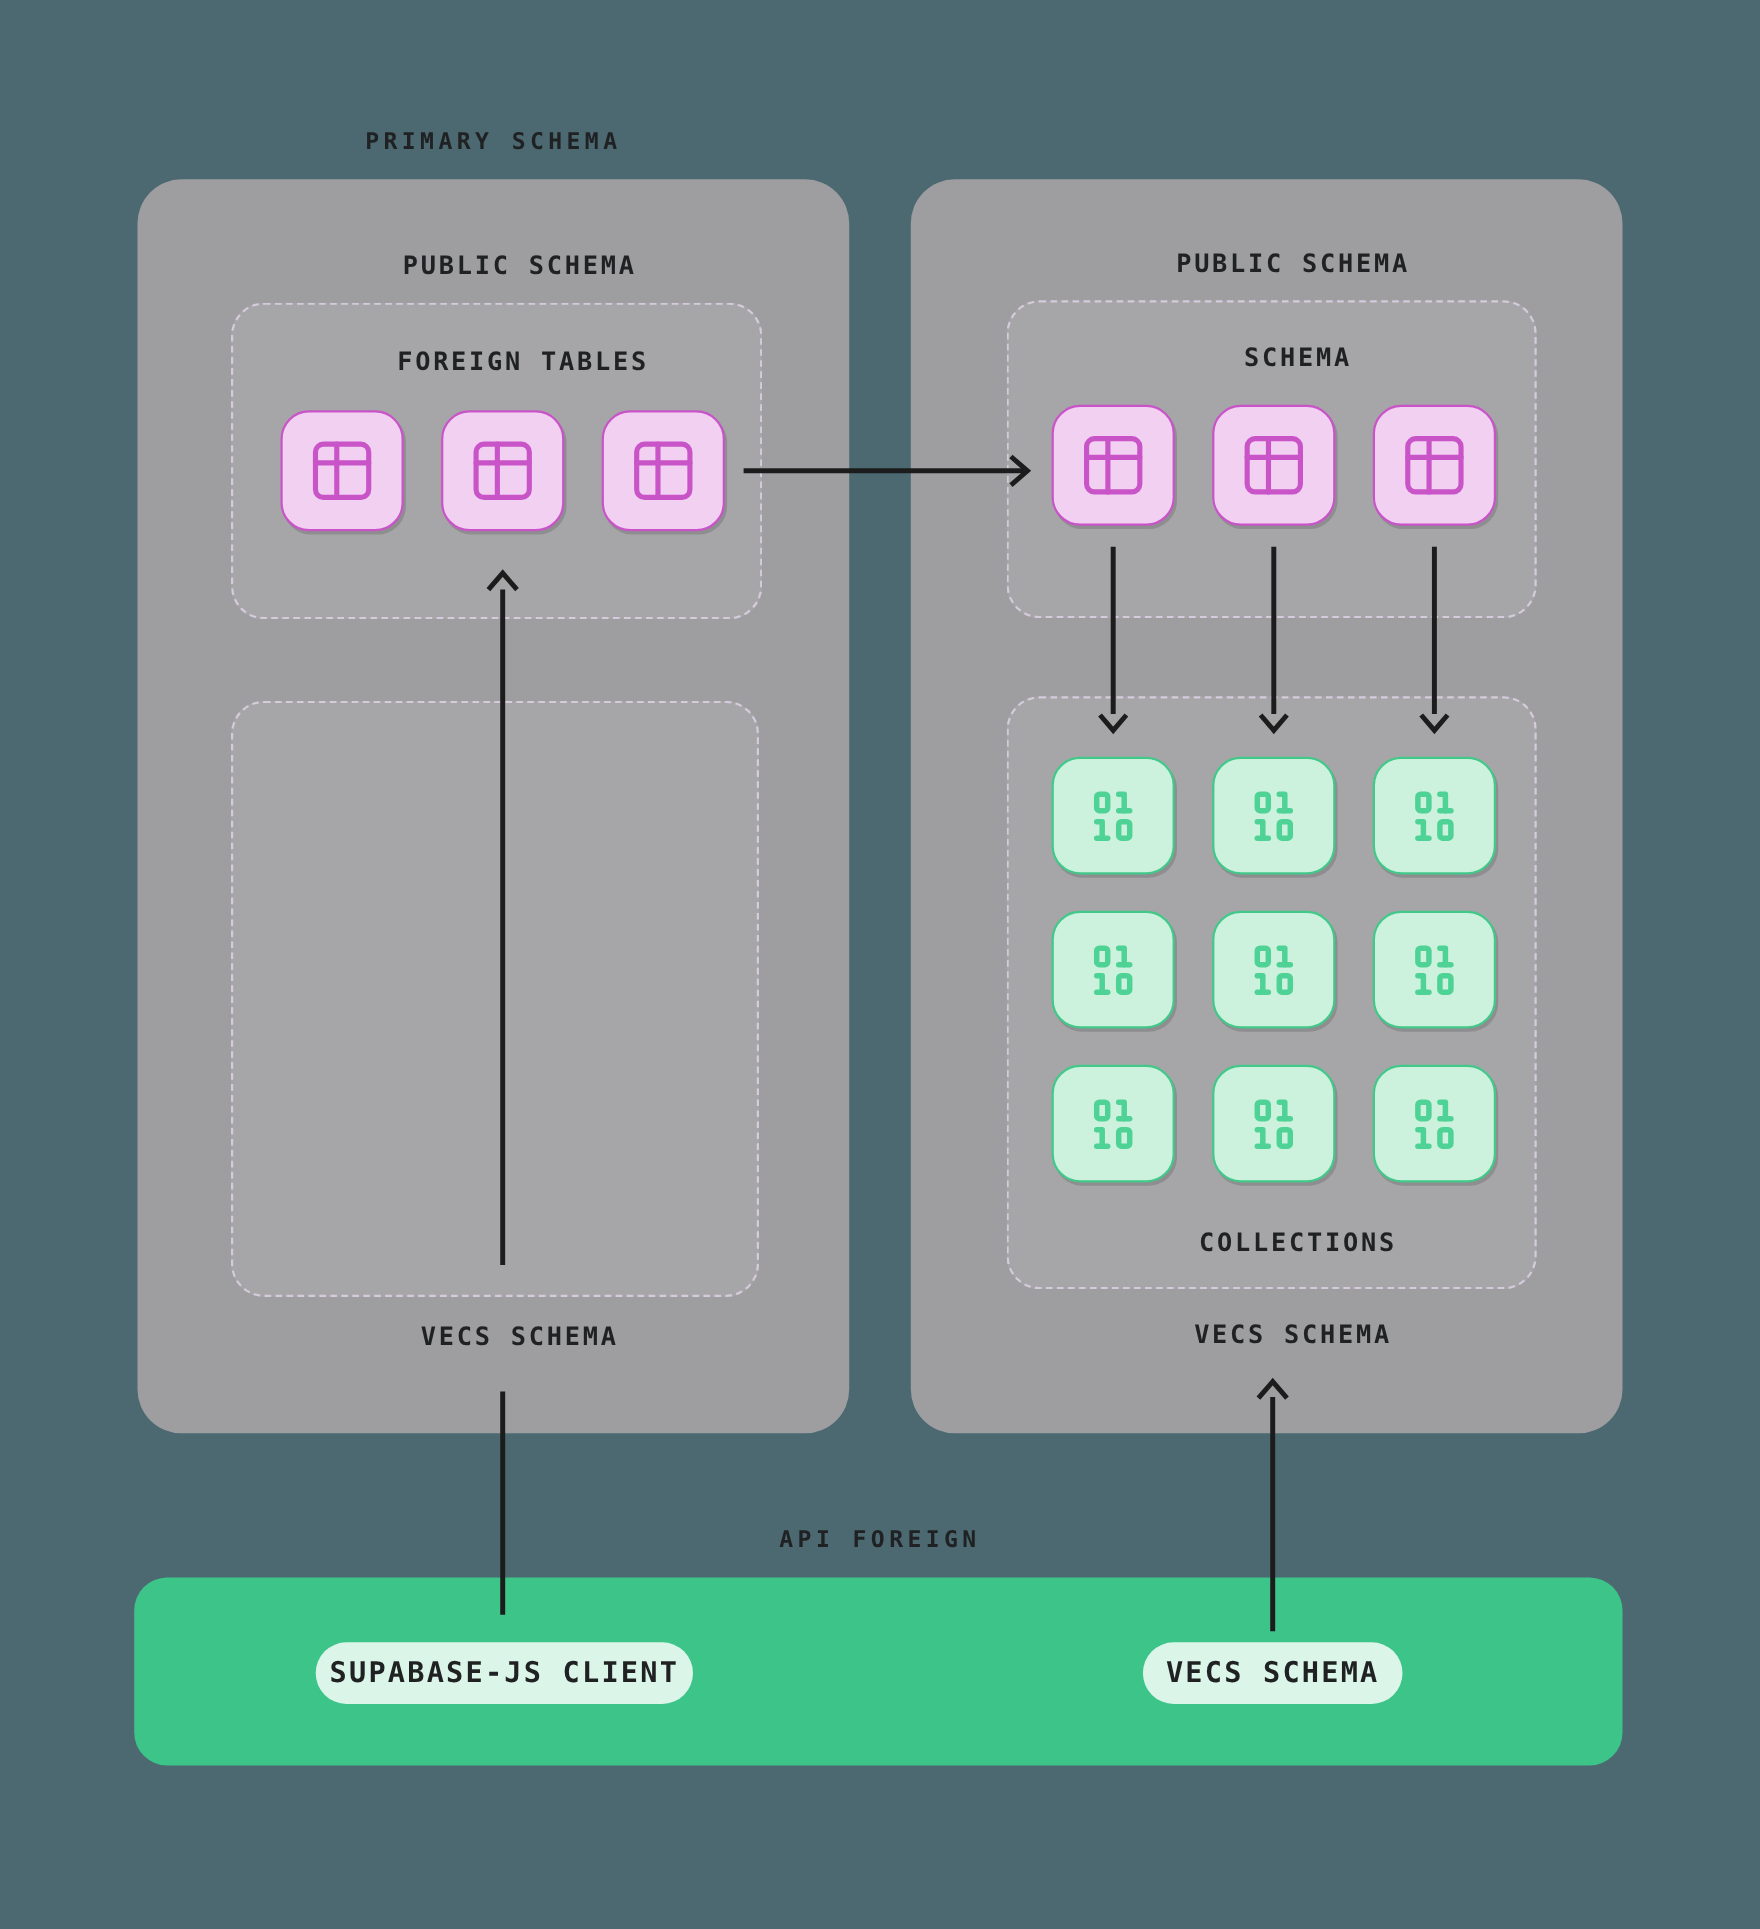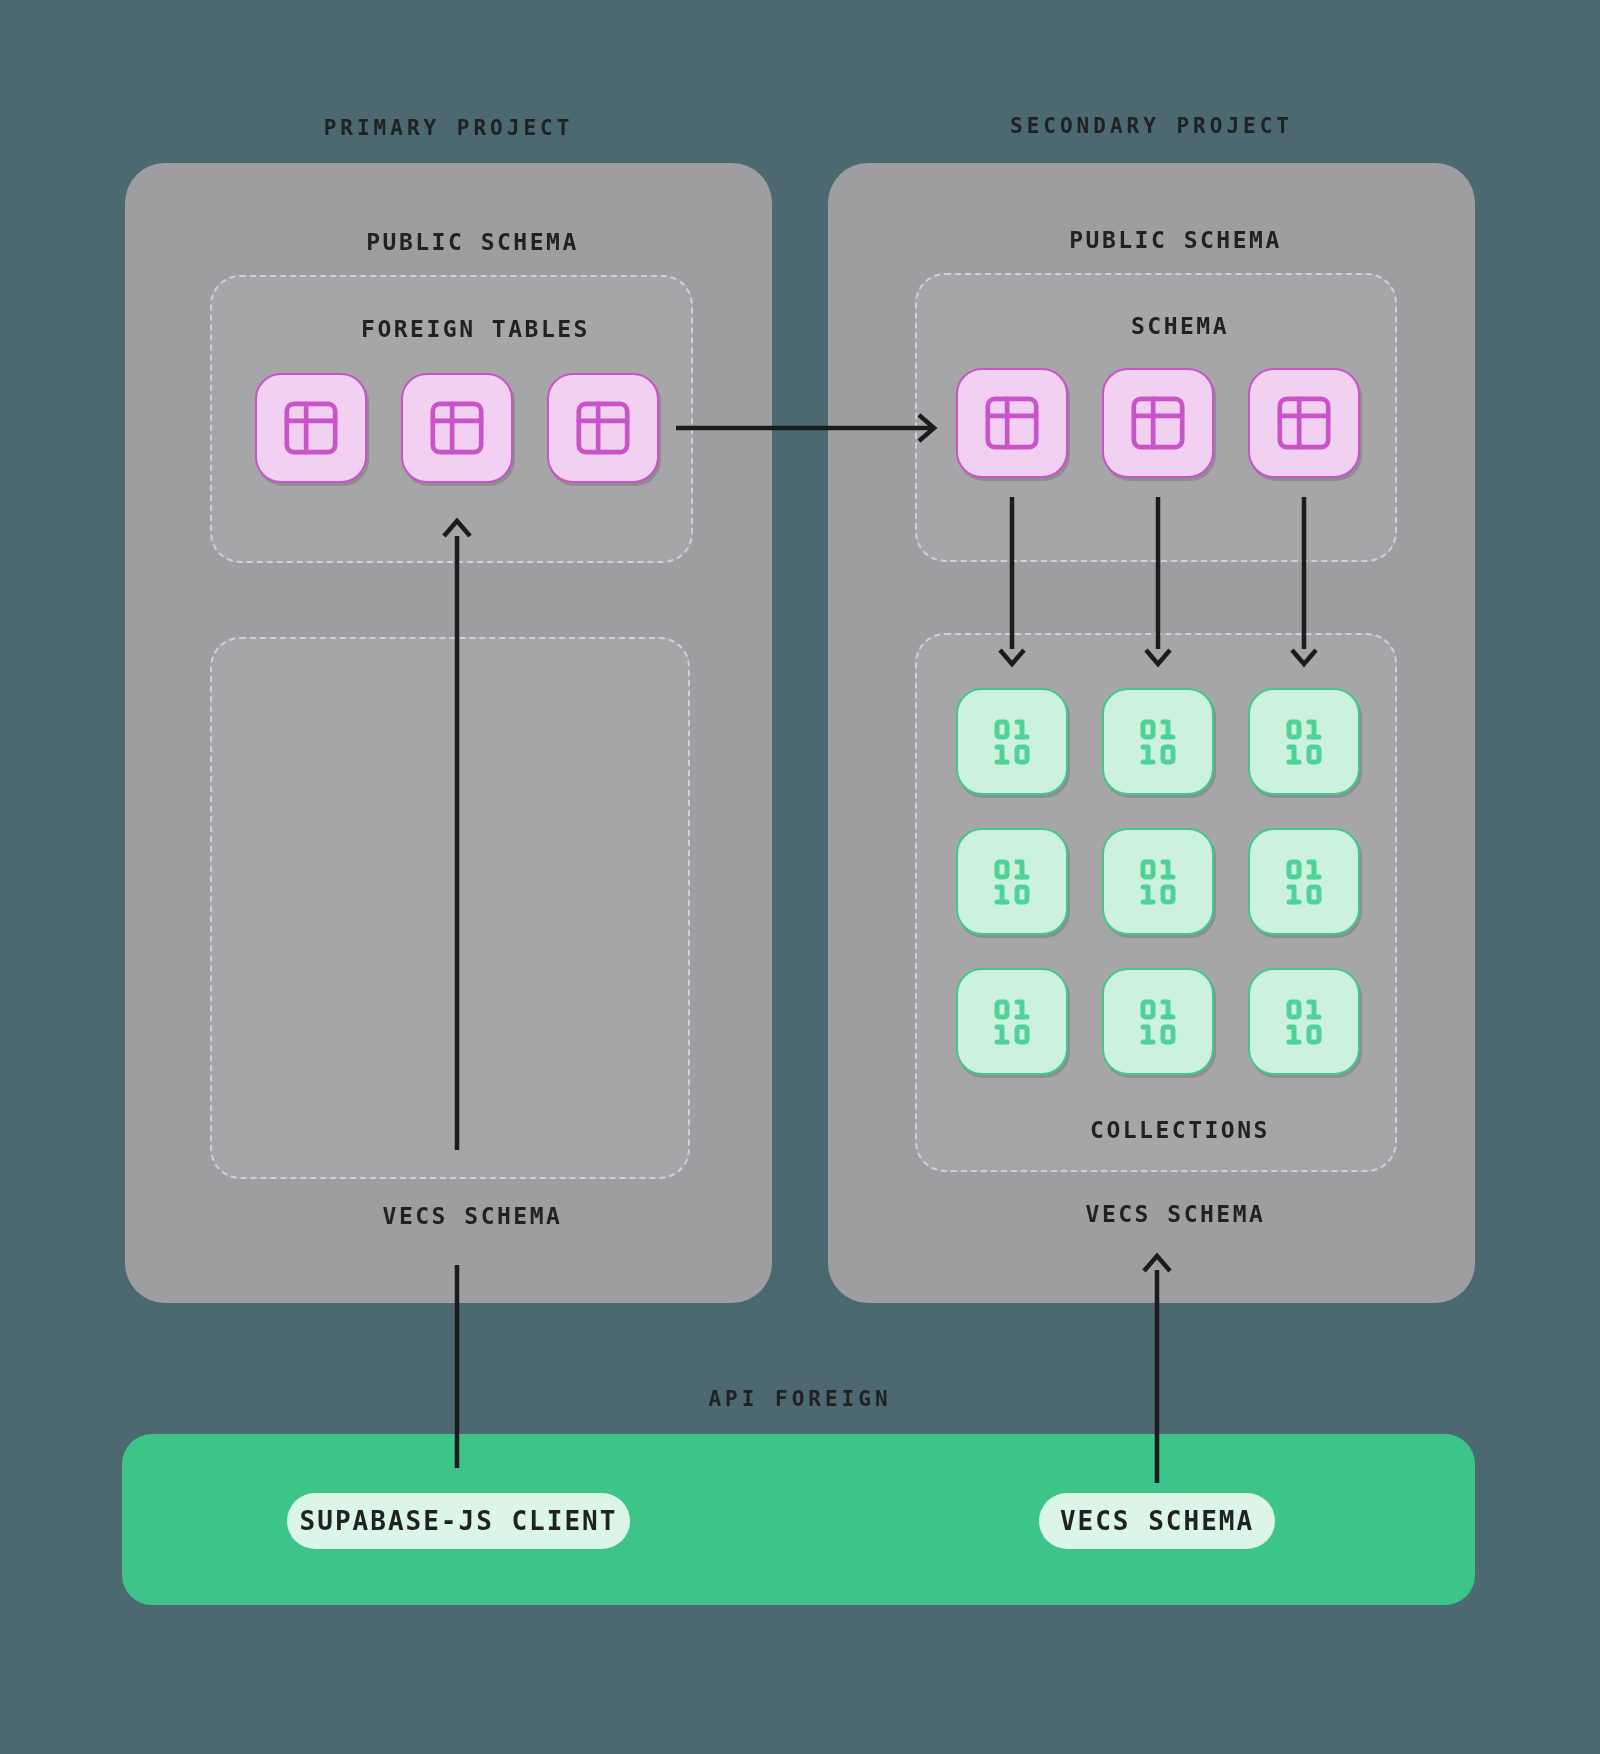--- a/index.html
+++ b/index.html
@@ -97,22 +97,21 @@
       <path d="M6 20h4"></path>
       <path d="M14 10h4"></path>
       <path d="M6 14h2v6"></path>
       <path d="M14 4h2v6"></path>
     </g>
   </defs>
 </svg>
 
 <div class="canvas">
 
-  <div class="lbl outer" style="left:125px;top:115px;width:647px">PRIMARY PROJECT</div>
-  <div class="lbl outer" style="left:828px;top:113px;width:647px">SECONDARY PROJECT</div>
+  <div class="lbl outer" style="left:125px;top:115px;width:647px">PRIMARY SCHEMA</div>
 
   <div class="project-box" style="left:125px;top:163px;width:647px;height:1140px"></div>
   <div class="project-box" style="left:828px;top:163px;width:647px;height:1140px"></div>
 
   <div class="lbl inner" style="left:125px;top:228px;width:647px">PUBLIC SCHEMA</div>
   <div class="lbl inner" style="left:828px;top:226px;width:647px">PUBLIC SCHEMA</div>
 
   <div class="inner-box" style="left:210px;top:275px;width:483px;height:288px"></div>
   <div class="lbl inner" style="left:210px;top:315px;width:483px">FOREIGN TABLES</div>
 

